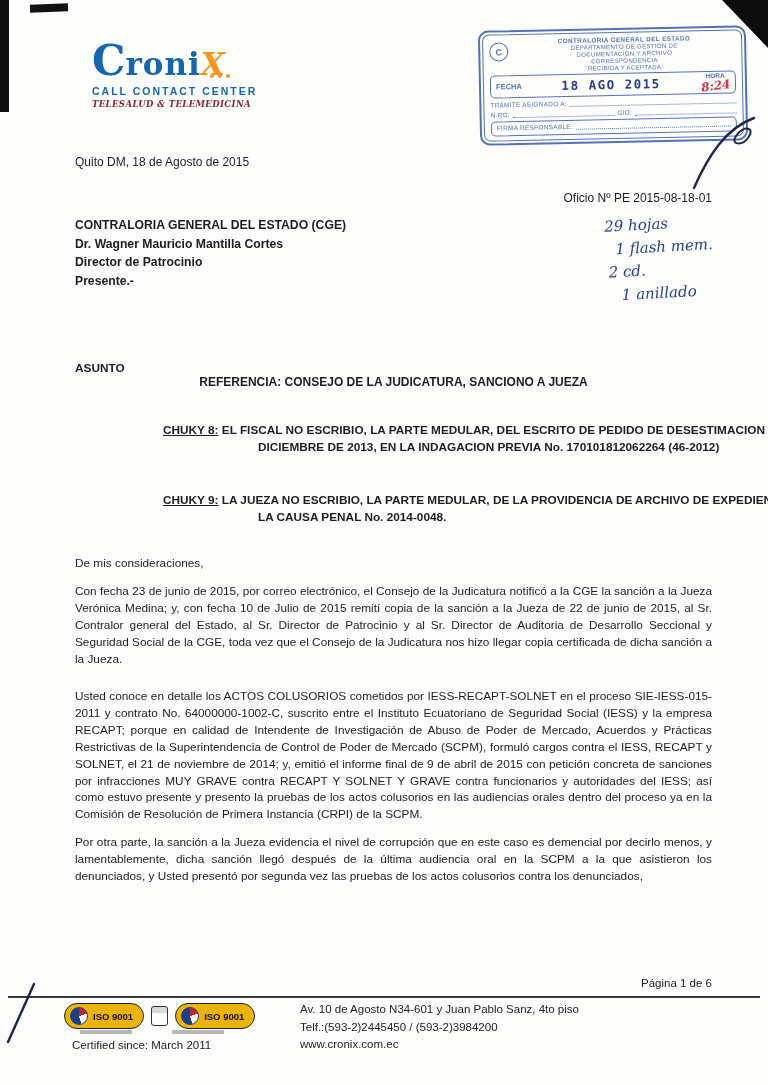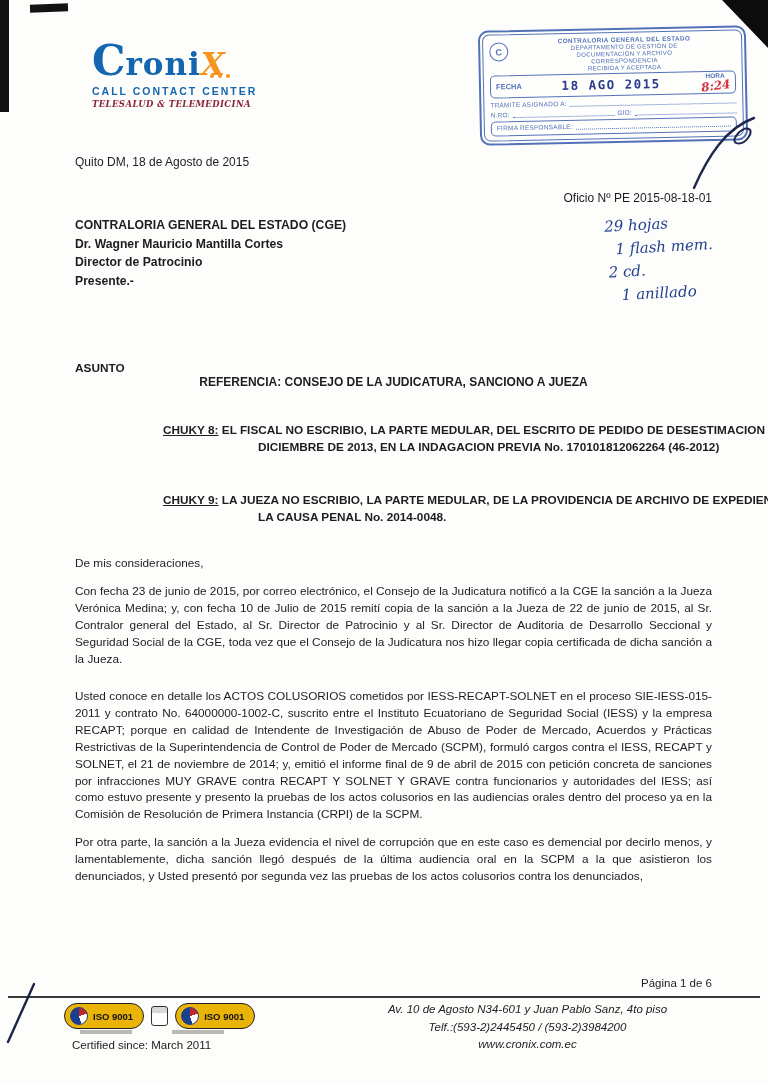--- a/index.html
+++ b/index.html
@@ -81,21 +81,21 @@
   .iso-badge{display:flex;align-items:center;gap:5px;border:1.6px solid #222;border-radius:14px;
              padding:3px 10px 3px 5px;background:#eab308;}
   .iso-circle{width:16px;height:16px;border-radius:50%;border:1.5px solid #1b3f8f;
               background:conic-gradient(#c0272d 0 20%,#fff 20% 45%,#1b3f8f 45% 100%);}
   .iso-text{font-size:9.5px;font-weight:700;color:#111;}
   .anab-mini{width:15px;height:18px;border:1.3px solid #333;border-radius:3px;
              background:linear-gradient(#d8d8d8 35%,#fff 35%);}
   .iso-sub{position:absolute;left:80px;top:1030px;display:flex;gap:40px;}
   .iso-sub i{display:block;width:52px;height:4px;background:#b9b9b4;}
   .certified{position:absolute;left:72px;top:1039px;font-size:11.5px;color:#222;}
-  .address{position:absolute;left:300px;top:1001px;width:455px;text-align:center;font-size:11.5px;line-height:17.5px;color:#222;font-style:italic;}
+  .address{position:absolute;left:300px;top:1001px;width:455px;text-align:left;font-size:11.5px;line-height:17.5px;color:#222;}
 </style>
 </head>
 <body>
 
 <div class="page">
 
   <div class="scan-bar-left"></div>
   <div class="scan-mark-top"></div>
   <div class="scan-corner-tr"></div>
 

